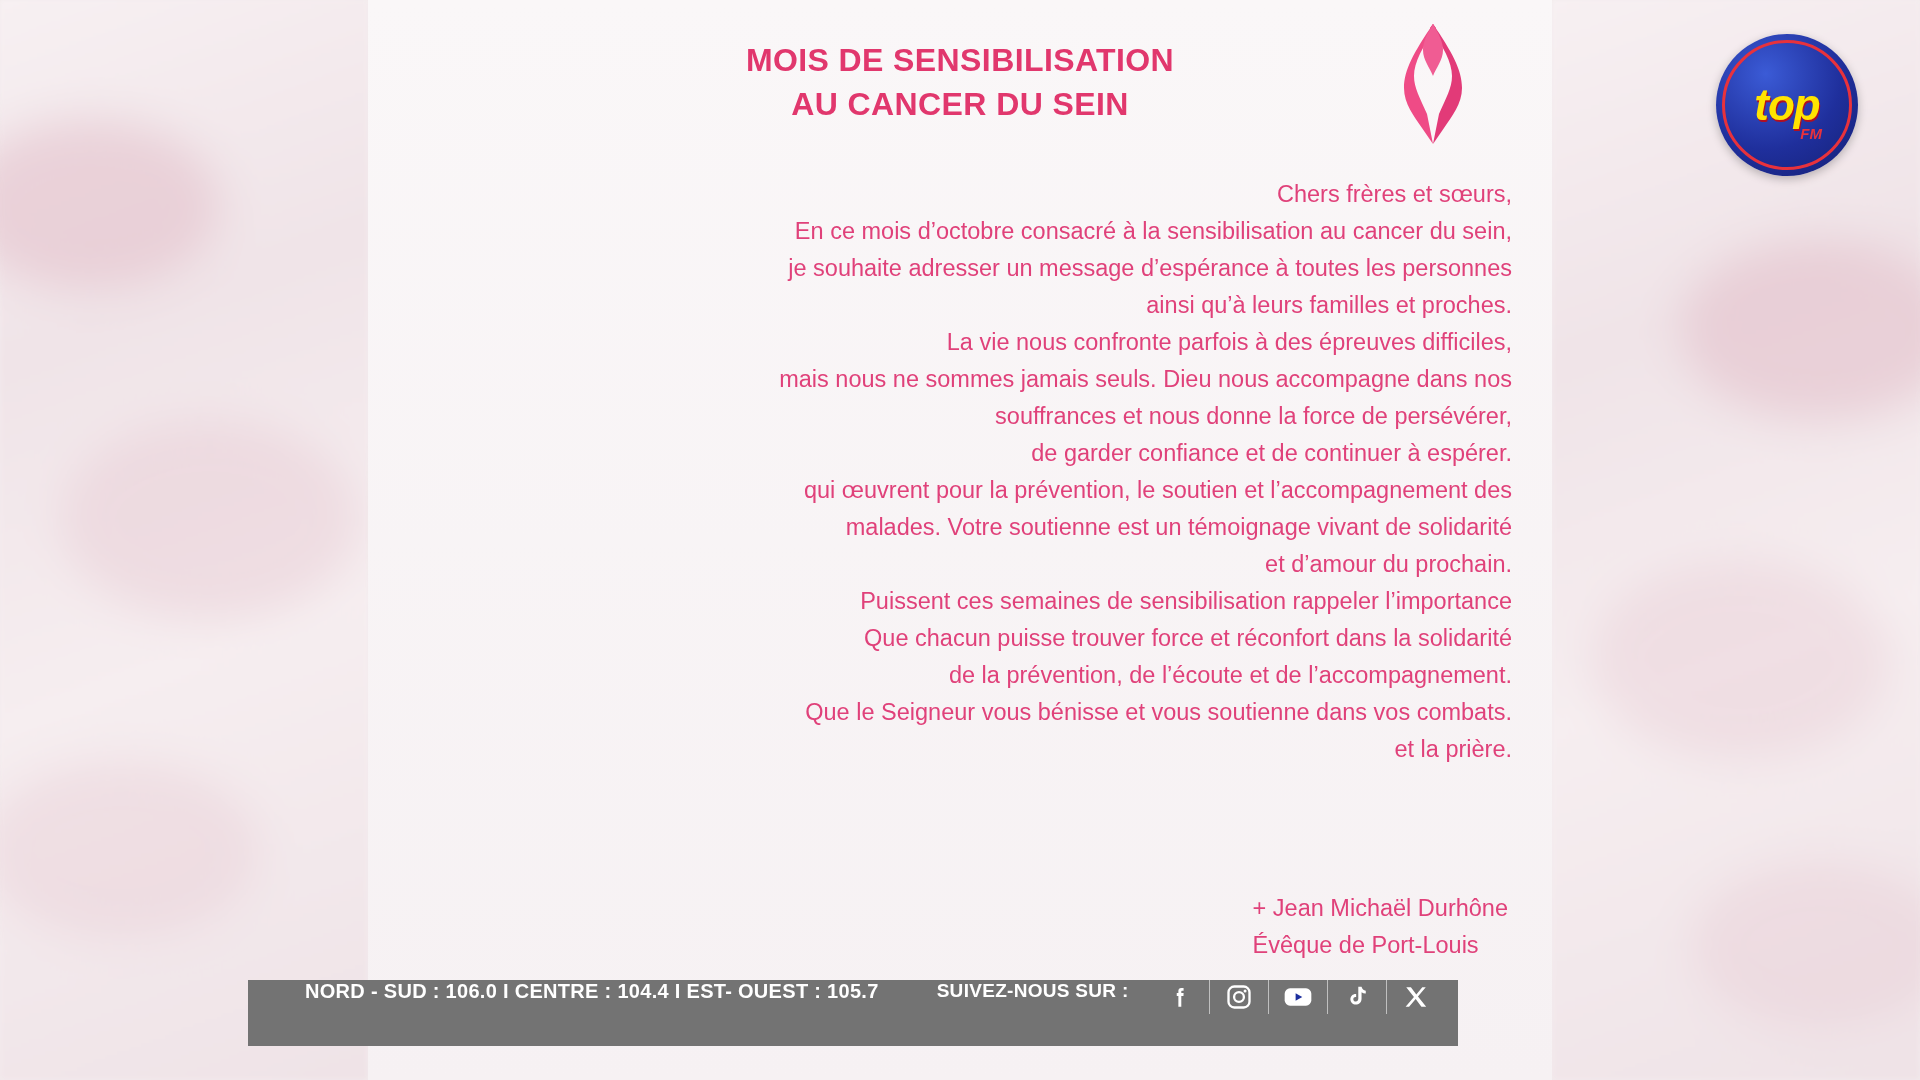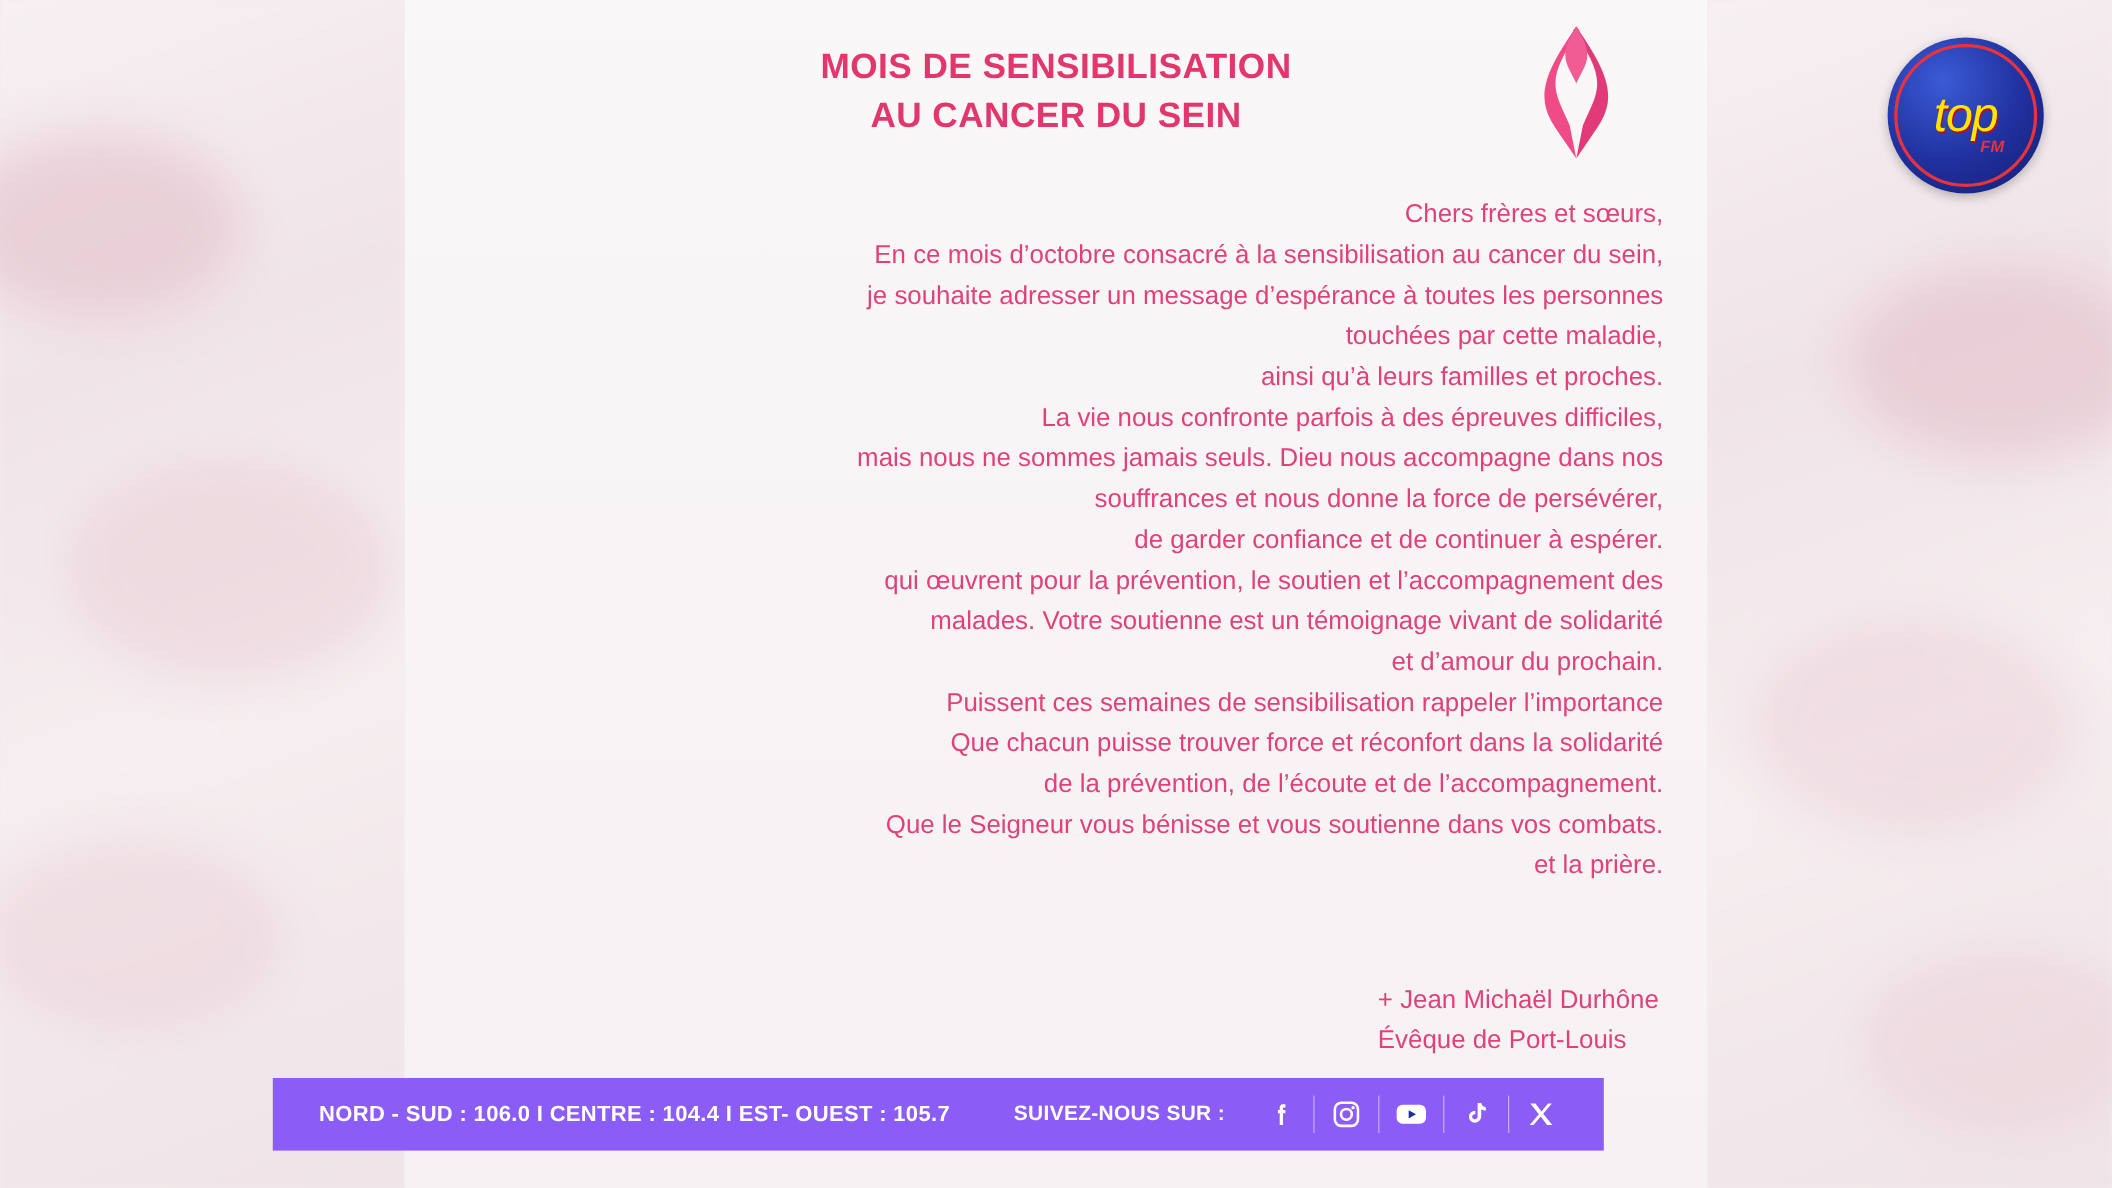--- a/index.html
+++ b/index.html
@@ -84,24 +84,24 @@
     color: #e0417a;
     font-size: 23.5px;
     line-height: 37px;
   }
 
   
   .bottom-bar {
     position: absolute;
     left: 248px; top: 980px;
     width: 1210px; height: 66px;
-    background: #8b5cf6;
-    display: flex;
-    align-items: center;
-    padding: 0 42px;
+    background: #737373;
+    display: flex;
+    align-items: flex-start;
+    padding: 0 57px;
     color: #ffffff;
   }
   .freqs {
     font-size: 20px;
     font-weight: 700;
     letter-spacing: 0.3px;
     white-space: nowrap;
   }
   .follow {
     margin-left: 58px;
@@ -142,21 +142,21 @@
   .logo .ring {
     position: absolute;
     inset: 6px;
     border-radius: 50%;
     border: 3px solid #e8323c;
   }
   .logo .word {
     position: relative;
     color: #ffe400;
     font-size: 44px;
-    font-weight: 400;
+    font-weight: 700;
     font-style: italic;
     letter-spacing: -1px;
     text-shadow: 1px 2px 0 #b10f22;
     line-height: 1;
   }
   .logo .fm {
     position: absolute;
     bottom: 34px;
     right: 36px;
     color: #e8323c;
@@ -194,21 +194,20 @@
           <path d="M55 6 C36 34 26 52 26 70 C26 86 36 98 44 110 L55 126 L49 96 C42 80 36 70 36 58 C36 44 45 28 58 10 Z" fill="#ef4b86"></path>
           <path d="M55 6 C74 34 84 52 84 70 C84 86 74 98 66 110 L55 126 L61 96 C68 80 74 70 74 58 C74 44 65 28 52 10 Z" fill="#e23a78"></path>
           <path d="M55 6 C49 16 45 24 45 32 C45 42 52 50 55 58 C58 50 65 42 65 32 C65 24 61 16 55 6 Z" fill="#f05c93"></path>
         </svg>
       </div>
 
       <div class="body-text">
         <span class="line">Chers frères et sœurs,</span>
         <span class="line">En ce mois d’octobre consacré à la sensibilisation au cancer du sein,</span>
         <span class="line">je souhaite adresser un message d’espérance à toutes les personnes</span>
-        <span class="line">touchées par cette maladie,</span>
         <span class="line">ainsi qu’à leurs familles et proches.</span>
         <span class="line">La vie nous confronte parfois à des épreuves difficiles,</span>
         <span class="line">mais nous ne sommes jamais seuls. Dieu nous accompagne dans nos</span>
         <span class="line">souffrances et nous donne la force de persévérer,</span>
         <span class="line">de garder confiance et de continuer à espérer.</span>
         <span class="line">qui œuvrent pour la prévention, le soutien et l’accompagnement des</span>
         <span class="line">malades. Votre soutienne est un témoignage vivant de solidarité</span>
         <span class="line">et d’amour du prochain.</span>
         <span class="line">Puissent ces semaines de sensibilisation rappeler l’importance</span>
         <span class="line">Que chacun puisse trouver force et réconfort dans la solidarité</span>

